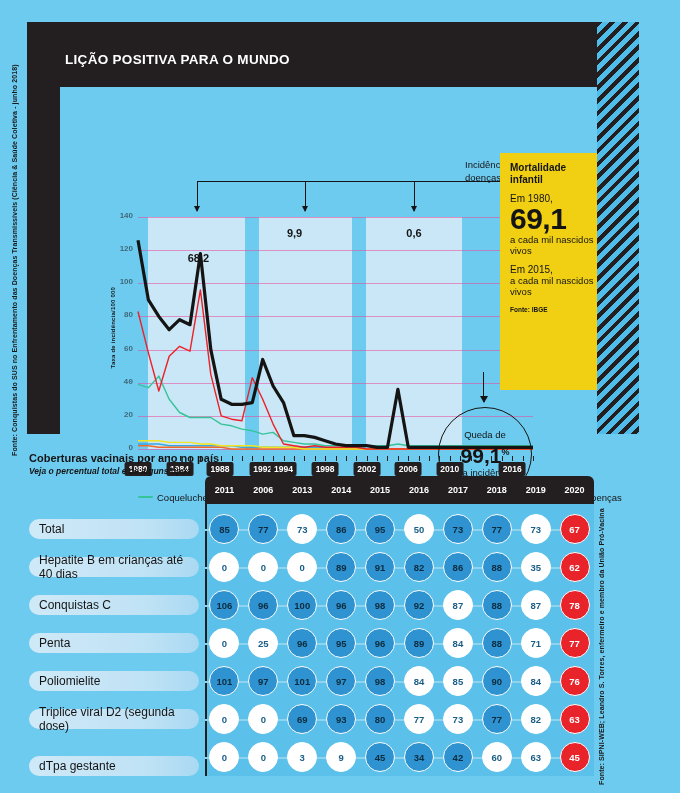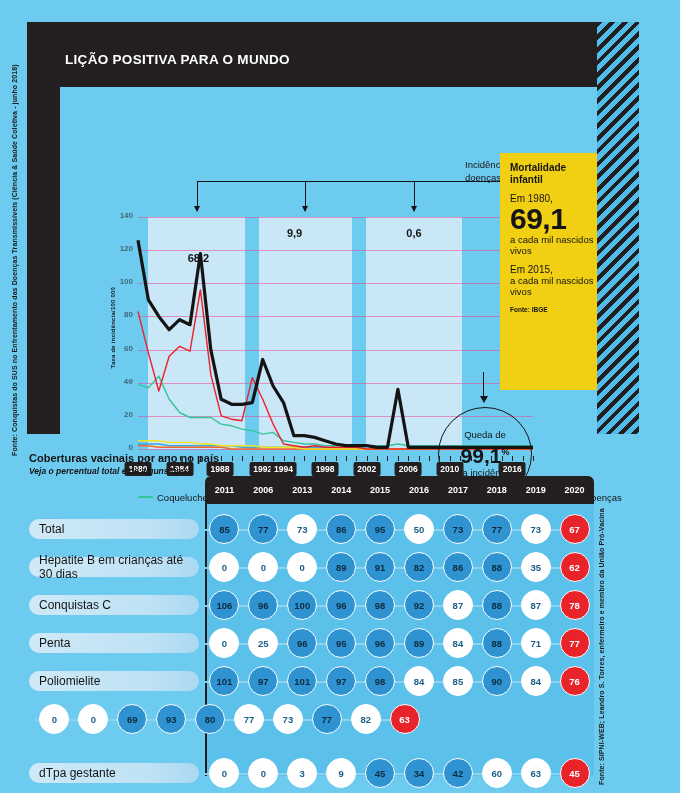--- a/index.html
+++ b/index.html
@@ -381,21 +381,21 @@
           </div>
           <div class="cell">
             <div class="bubble hollow">73</div>
           </div>
           <div class="cell">
             <div class="bubble red">67</div>
           </div>
         </div>
       </div>
       <div class="row" style="top: 72px;">
-        <div class="rowlabel">Hepatite B em crianças até 30 dias</div>
+        <div class="rowlabel">Hepatite B em crianças até 40 dias</div>
         <div class="cells">
           <div class="connector"></div>
           <div class="cell">
             <div class="bubble hollow">0</div>
           </div>
           <div class="cell">
             <div class="bubble hollow">0</div>
           </div>
           <div class="cell">
             <div class="bubble hollow">0</div>
@@ -525,20 +525,21 @@
           </div>
           <div class="cell">
             <div class="bubble hollow">84</div>
           </div>
           <div class="cell">
             <div class="bubble red">76</div>
           </div>
         </div>
       </div>
       <div class="row" style="top: 224px;">
+        <div class="rowlabel">Triplice viral D2 (segunda dose)</div>
         <div class="cells">
           <div class="connector"></div>
           <div class="cell">
             <div class="bubble hollow">0</div>
           </div>
           <div class="cell">
             <div class="bubble hollow">0</div>
           </div>
           <div class="cell">
             <div class="bubble filled">69</div>
@@ -559,21 +560,21 @@
             <div class="bubble filled">77</div>
           </div>
           <div class="cell">
             <div class="bubble hollow">82</div>
           </div>
           <div class="cell">
             <div class="bubble red">63</div>
           </div>
         </div>
       </div>
-      <div class="row" style="top: 278px;">
+      <div class="row" style="top: 262px; align-items: flex-end;">
         <div class="rowlabel">dTpa gestante</div>
         <div class="cells">
           <div class="connector"></div>
           <div class="cell">
             <div class="bubble hollow">0</div>
           </div>
           <div class="cell">
             <div class="bubble hollow">0</div>
           </div>
           <div class="cell">

